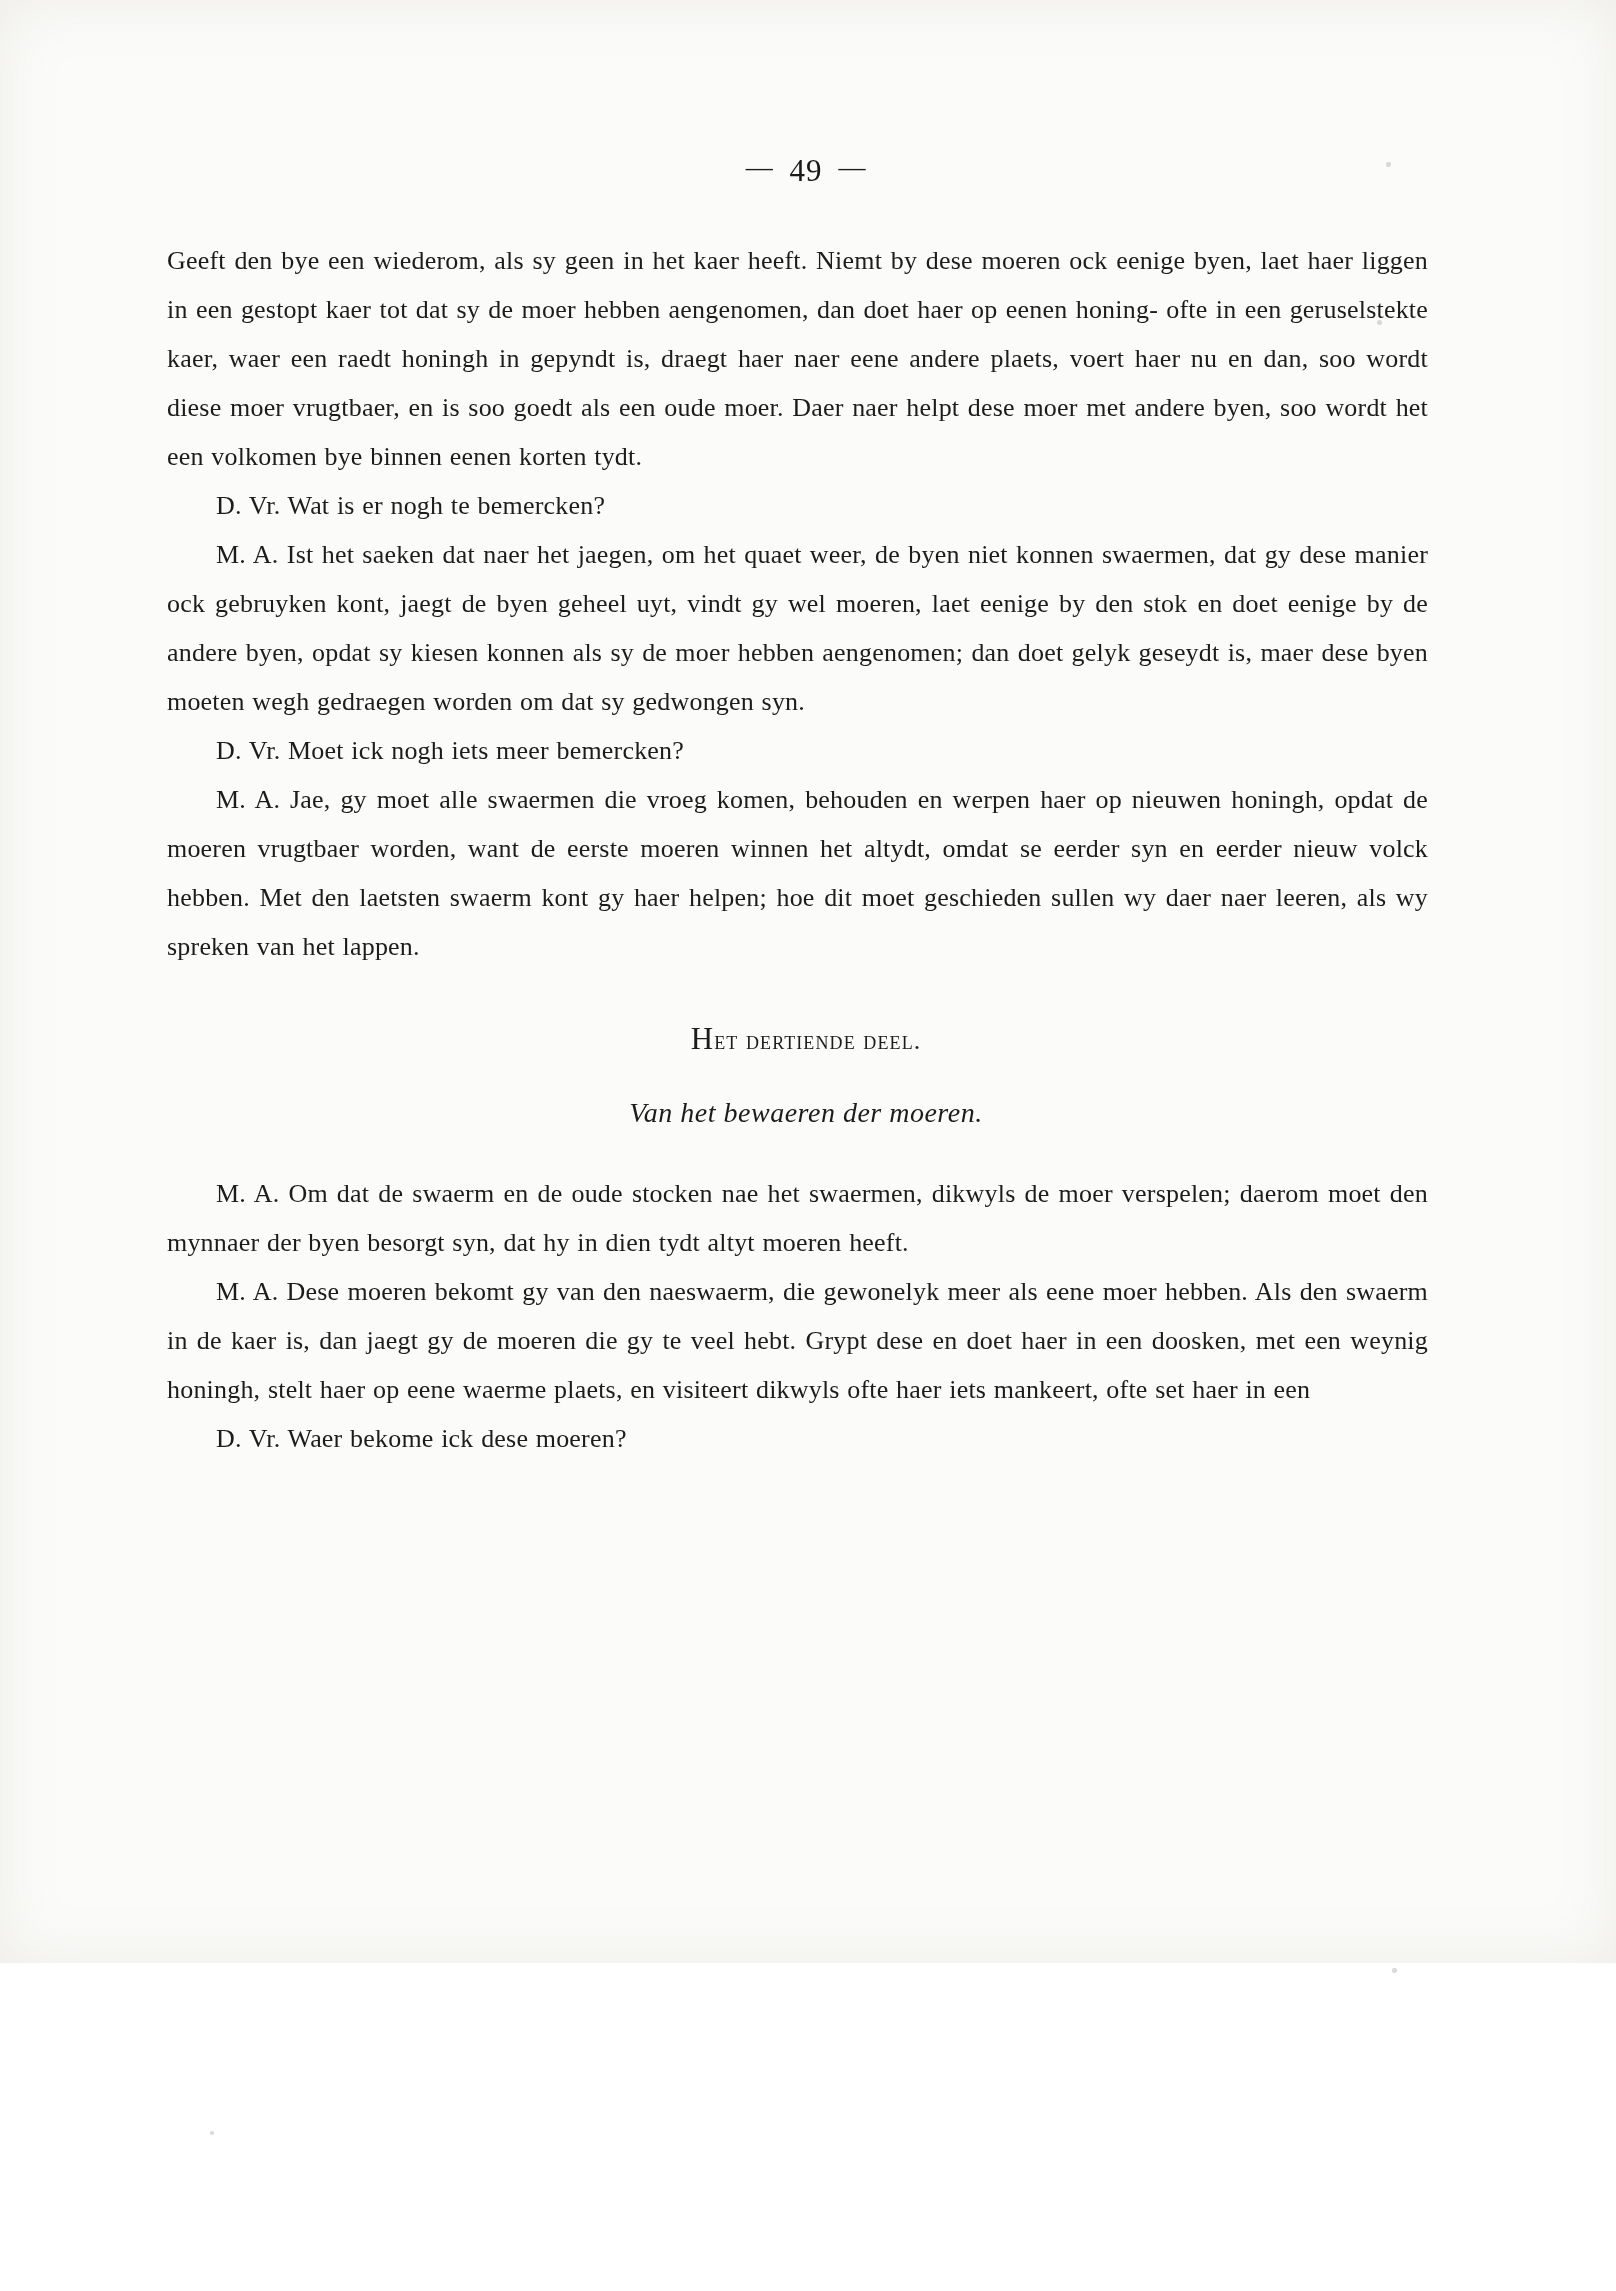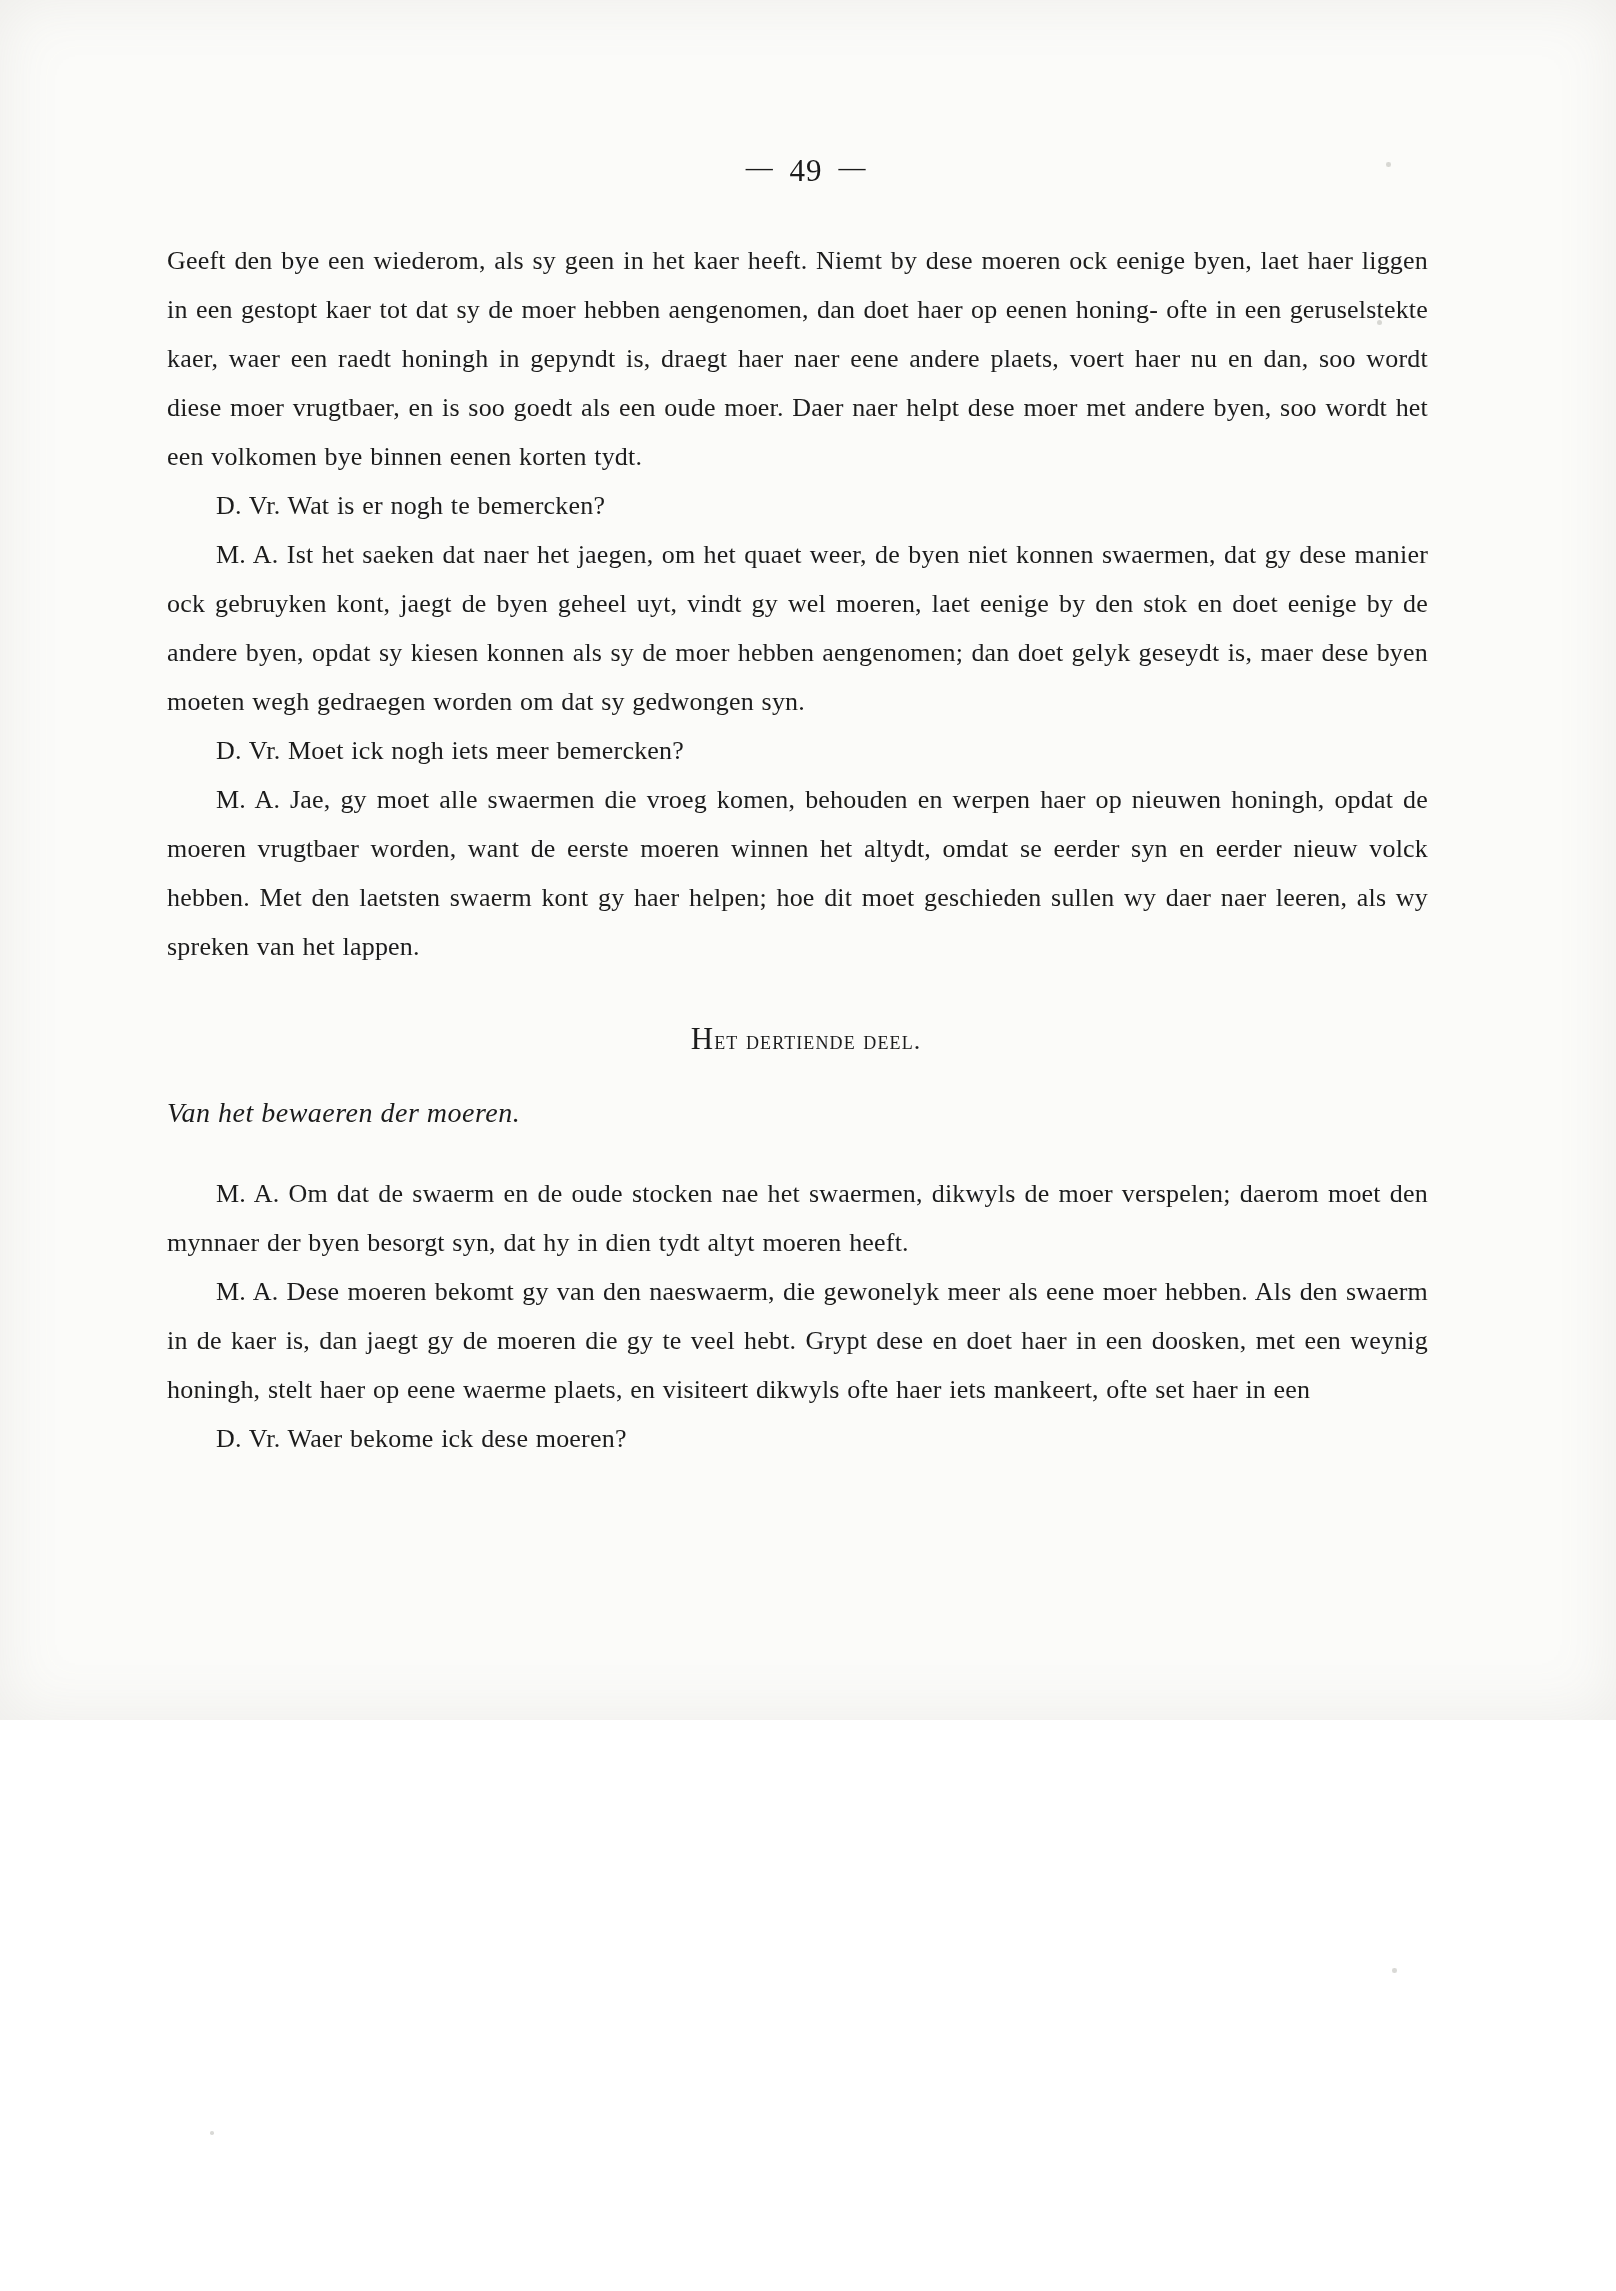--- a/index.html
+++ b/index.html
@@ -12,21 +12,21 @@
     height: 2292px;
     font-family: "Liberation Serif", serif;
     color: #1a1a1a;
     position: relative;
     overflow: hidden;
   }
   .page {
     position: absolute;
     left: 0; top: 0;
     width: 1617px;
-    height: 1720px;
+    height: 1963px;
     background: #fbfbf9;
   }
   .content {
     position: absolute;
     left: 167px;
     top: 153px;
     width: 1278px;
   }
   .page-number {
     text-align: center;
@@ -64,21 +64,21 @@
     letter-spacing: 1.1px;
     color: #1c1c1c;
   }
   .section-title .cap {
     font-size: 31px;
   }
   .small-caps {
     font-variant: small-caps;
   }
   .subtitle {
-    text-align: left;
+    text-align: center;
     font-style: italic;
     font-size: 28px;
     margin-top: 40px;
     margin-bottom: 40px;
     color: #1c1c1c;
     letter-spacing: 0.5px;
   }
   
   .speck {
     position: absolute;

